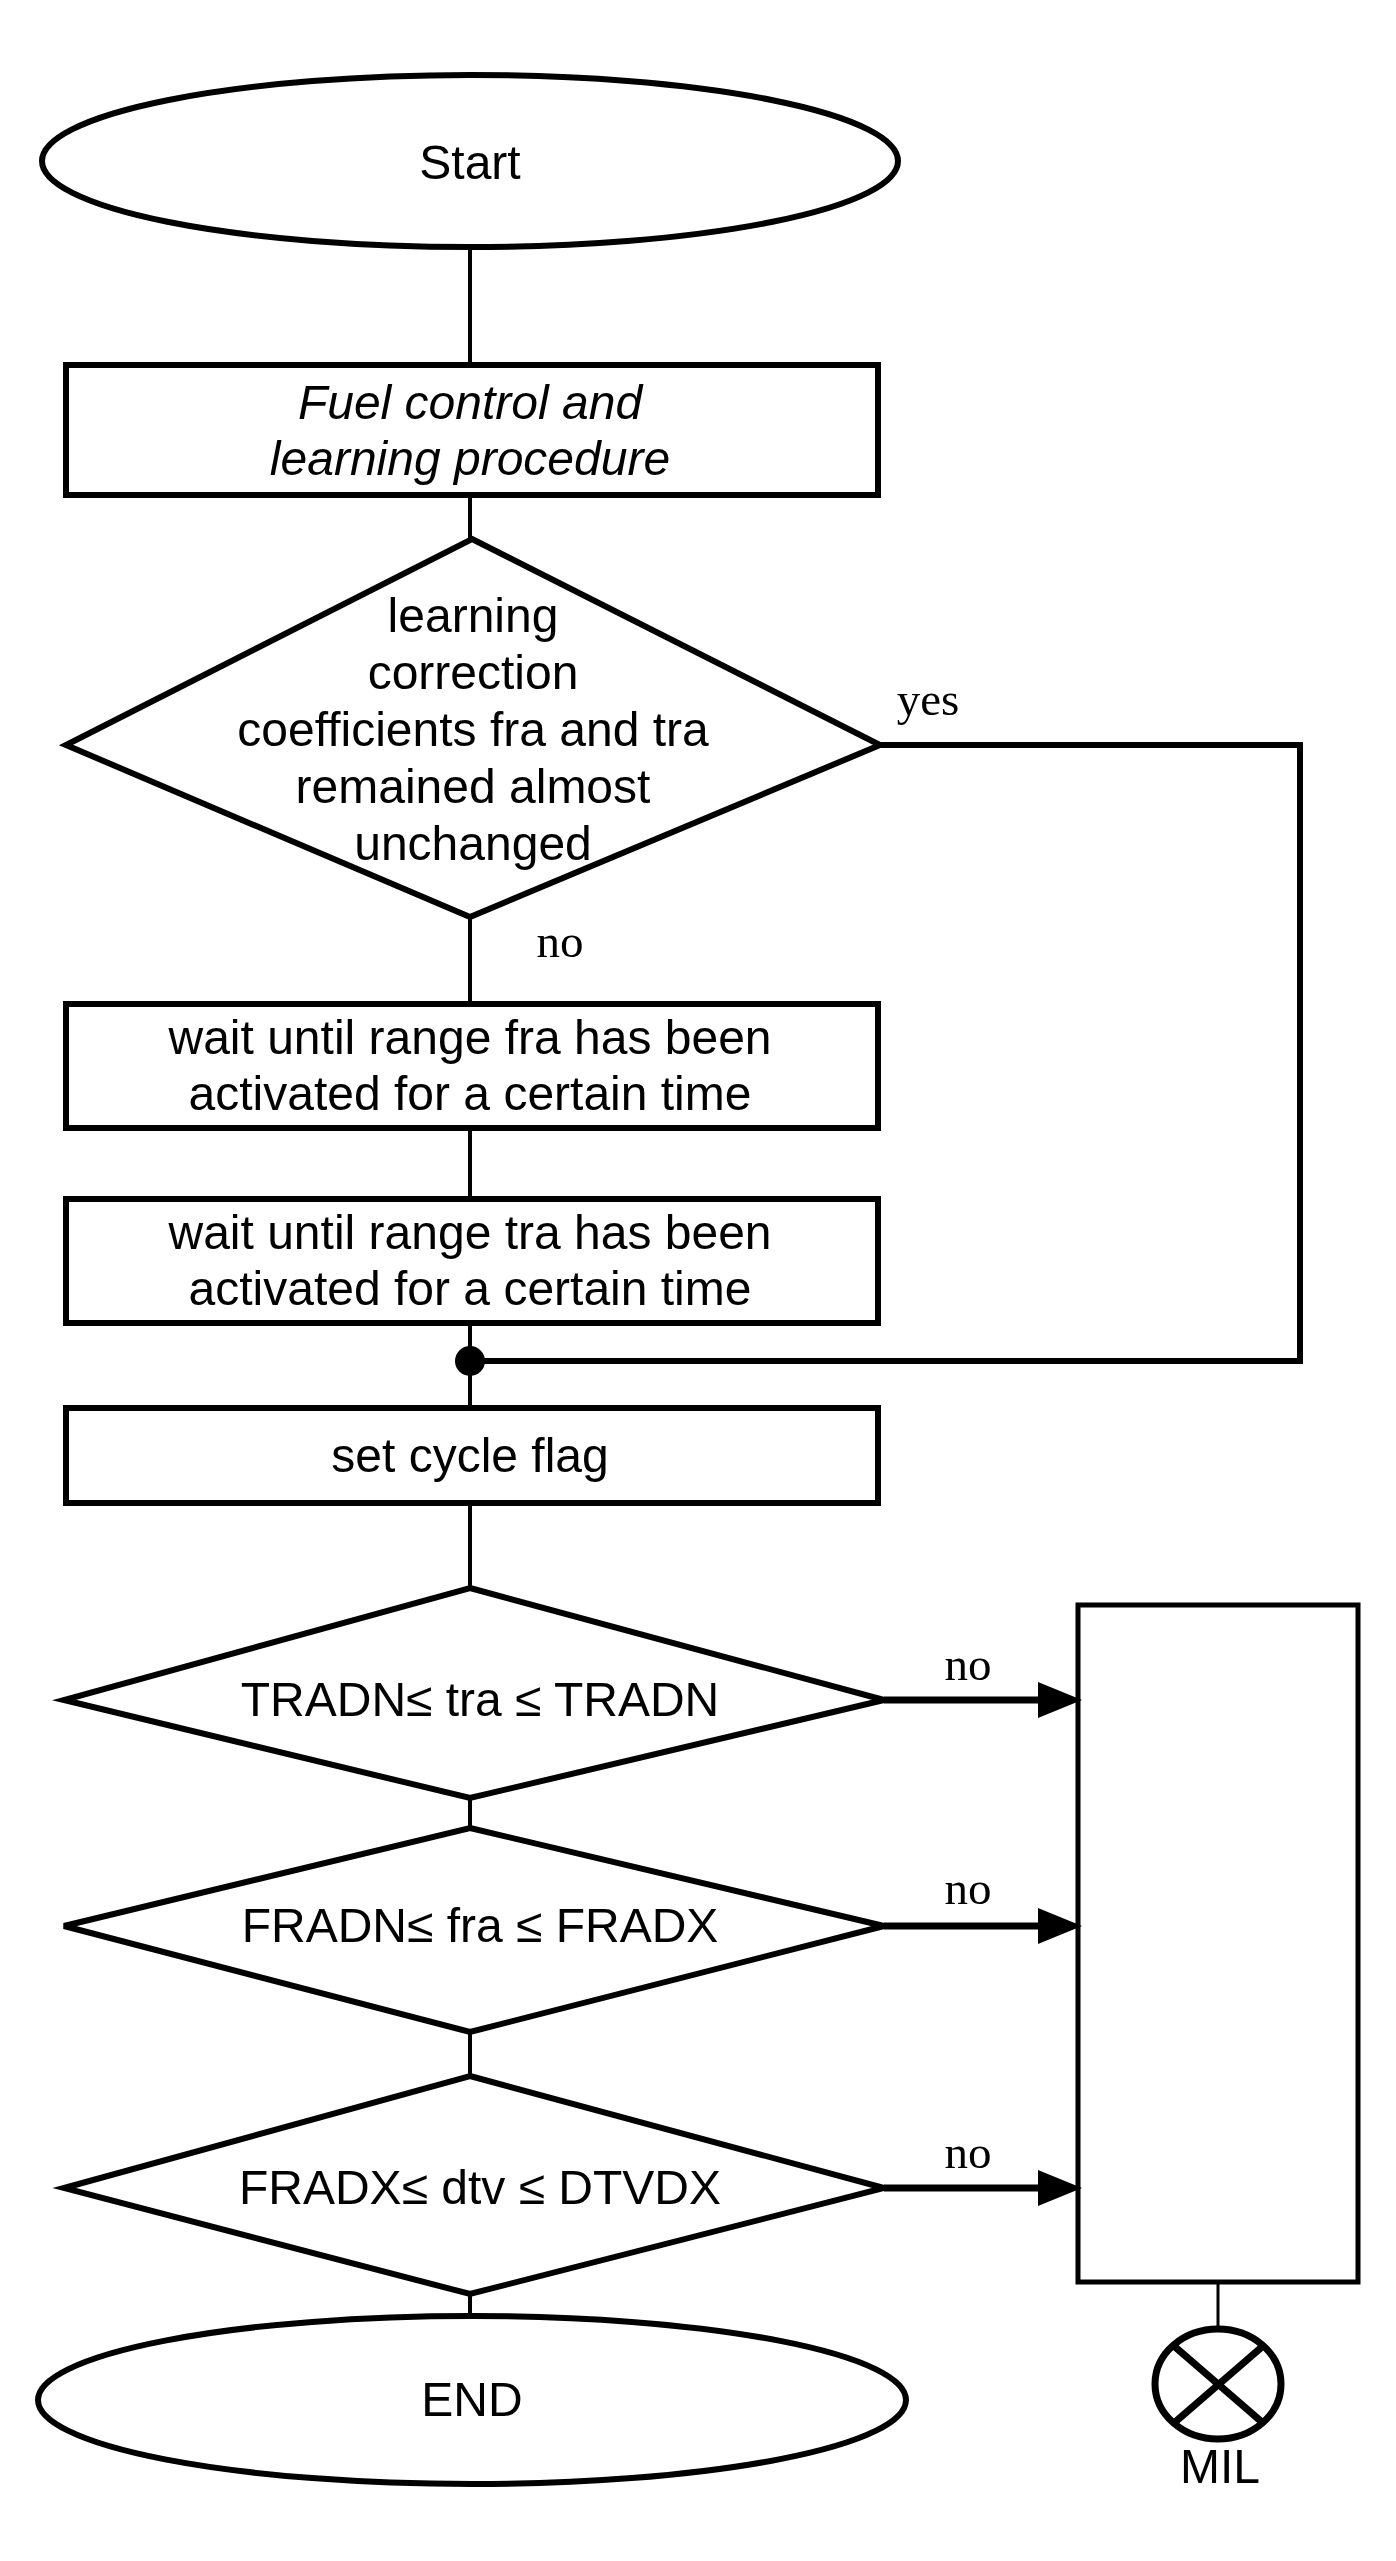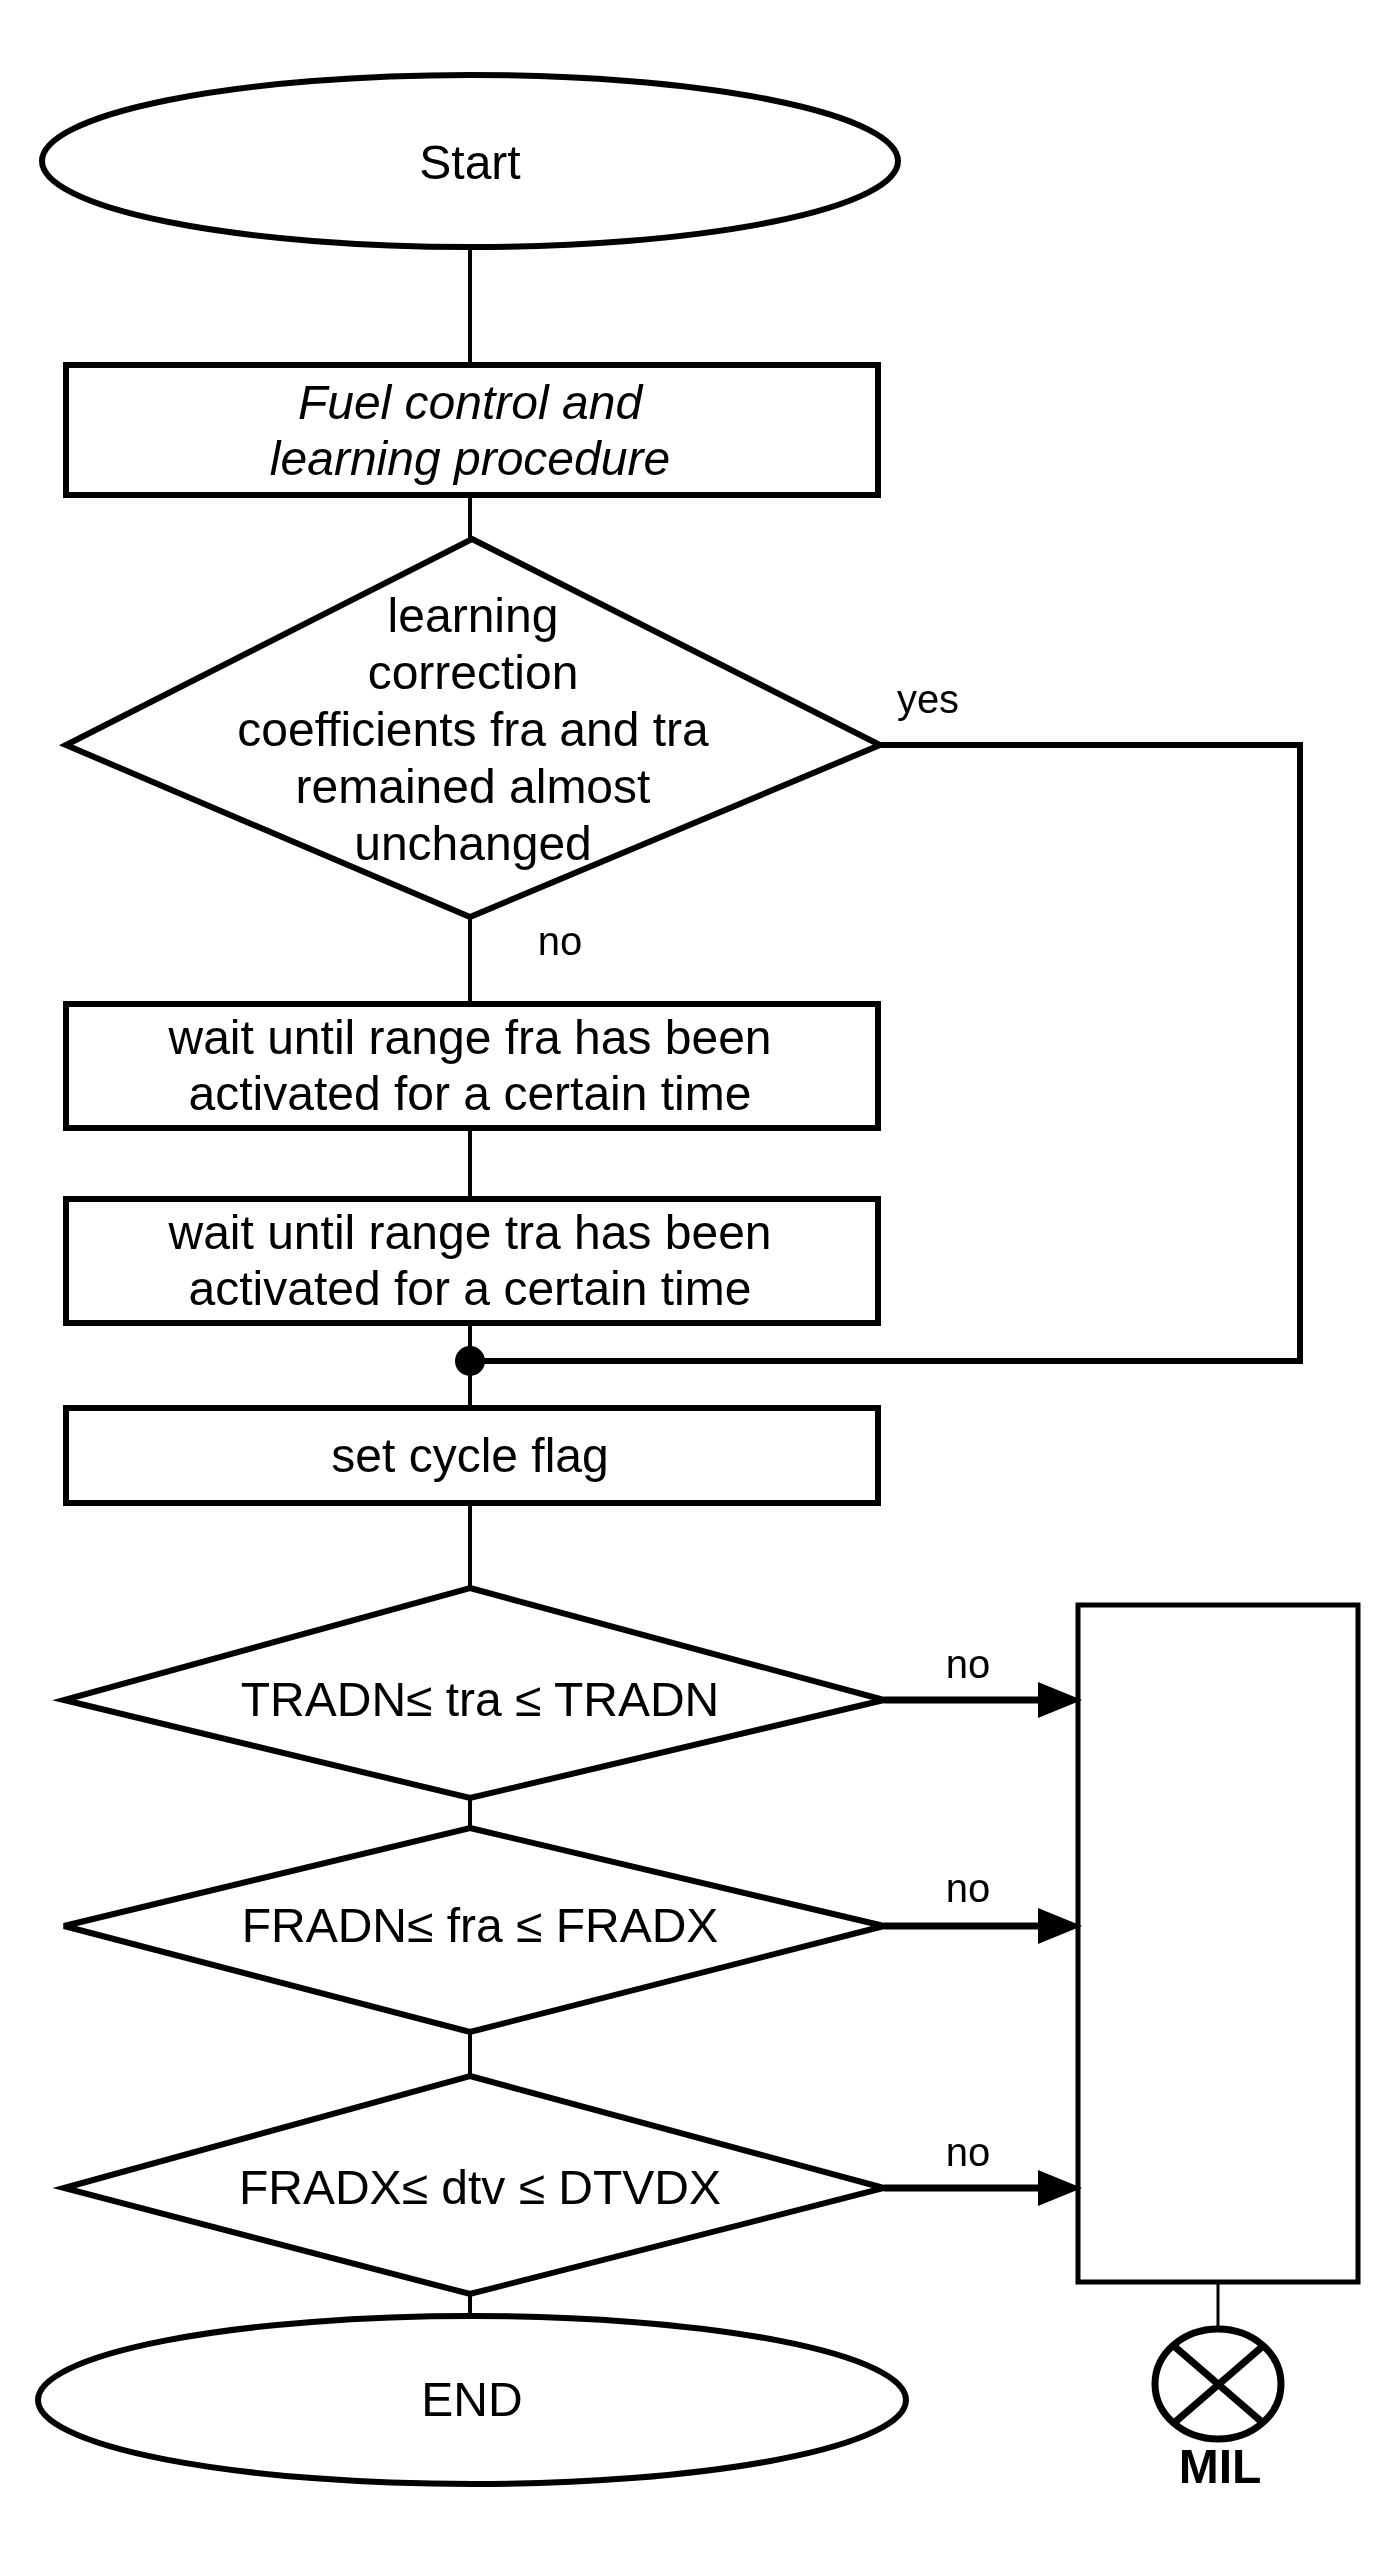--- a/index.html
+++ b/index.html
@@ -16,21 +16,21 @@
   .label {
     position: absolute;
     transform: translate(-50%, -50%);
     font-size: 48px;
     line-height: 56px;
     text-align: center;
     white-space: pre-line;
     color: #000;
   }
   .label.decision-multiline { line-height: 57px; }
-  .label.edge-label { font-size: 40px; }
+  .label.edge-label { font-size: 47px; font-family: Liberation Serif, serif; }
   .label.fault-label {
     transform: translateY(-50%);
     text-align: left;
     line-height: 62px;
   }
 </style>
 </head>
 <body>
 
 <div class="stage">
@@ -115,15 +115,15 @@
 
   <div class="label edge-label" style="left:968px; top:1888px;">no</div>
 
   <div class="label" style="left:480px; top:2188px;">FRADX≤ dtv ≤ DTVDX</div>
 
   <div class="label edge-label" style="left:968px; top:2152px;">no</div>
 
 
   <div class="label" style="left:472px; top:2400px;">END</div>
 
-  <div class="label" style="left:1220px; top:2467px;font-weight:bold;">MIL</div>
+  <div class="label" style="left:1220px; top:2467px;">MIL</div>
 
 </div>
 
 </body></html>

